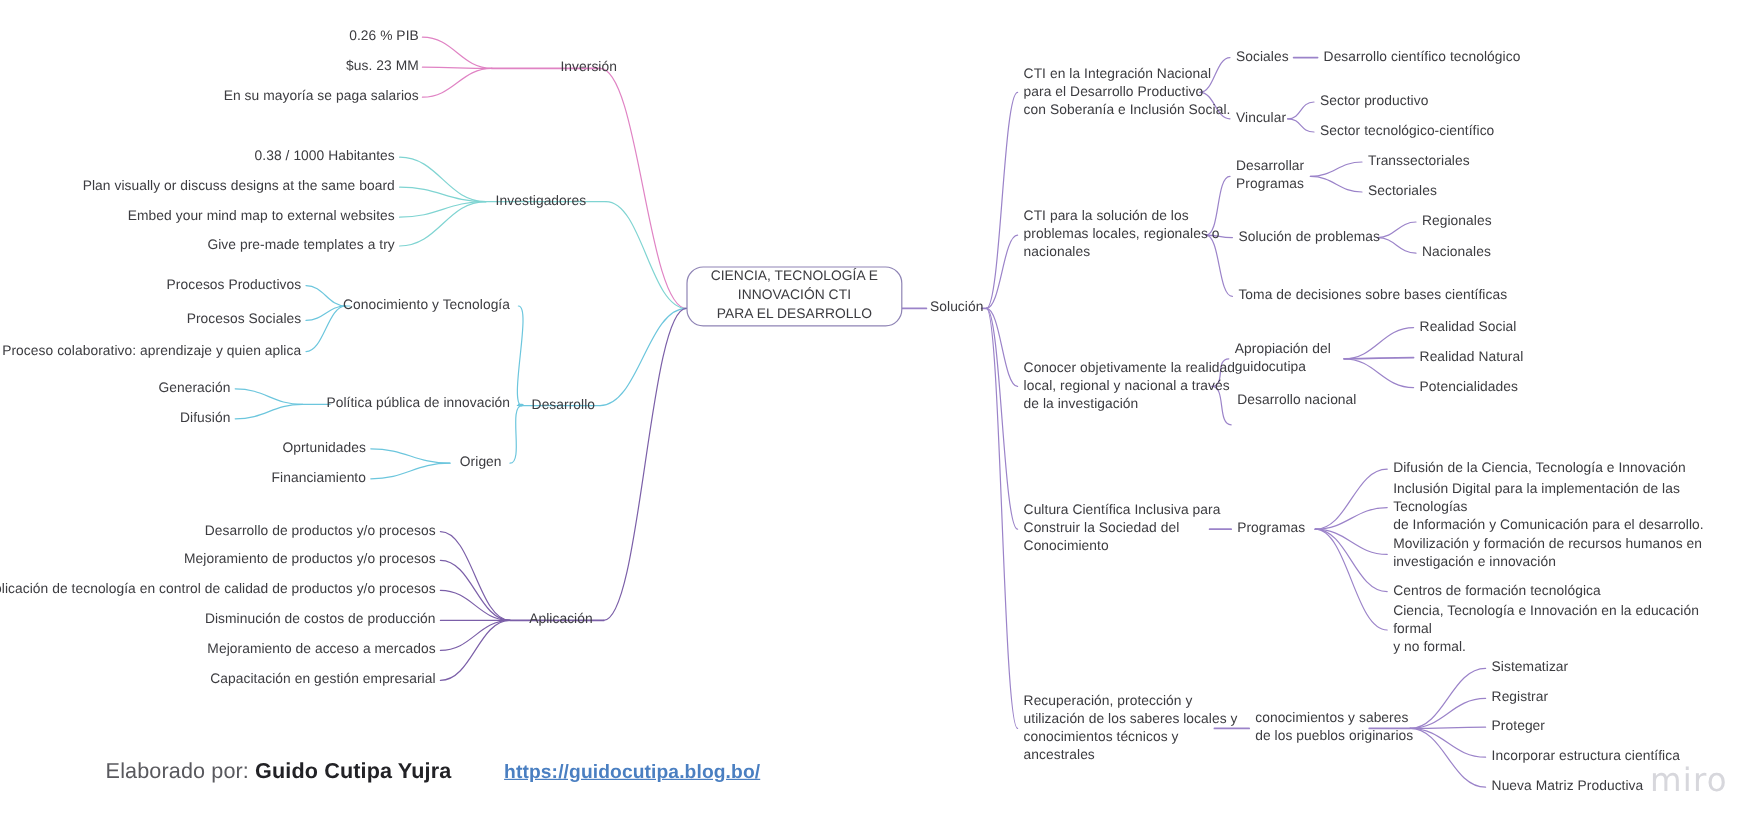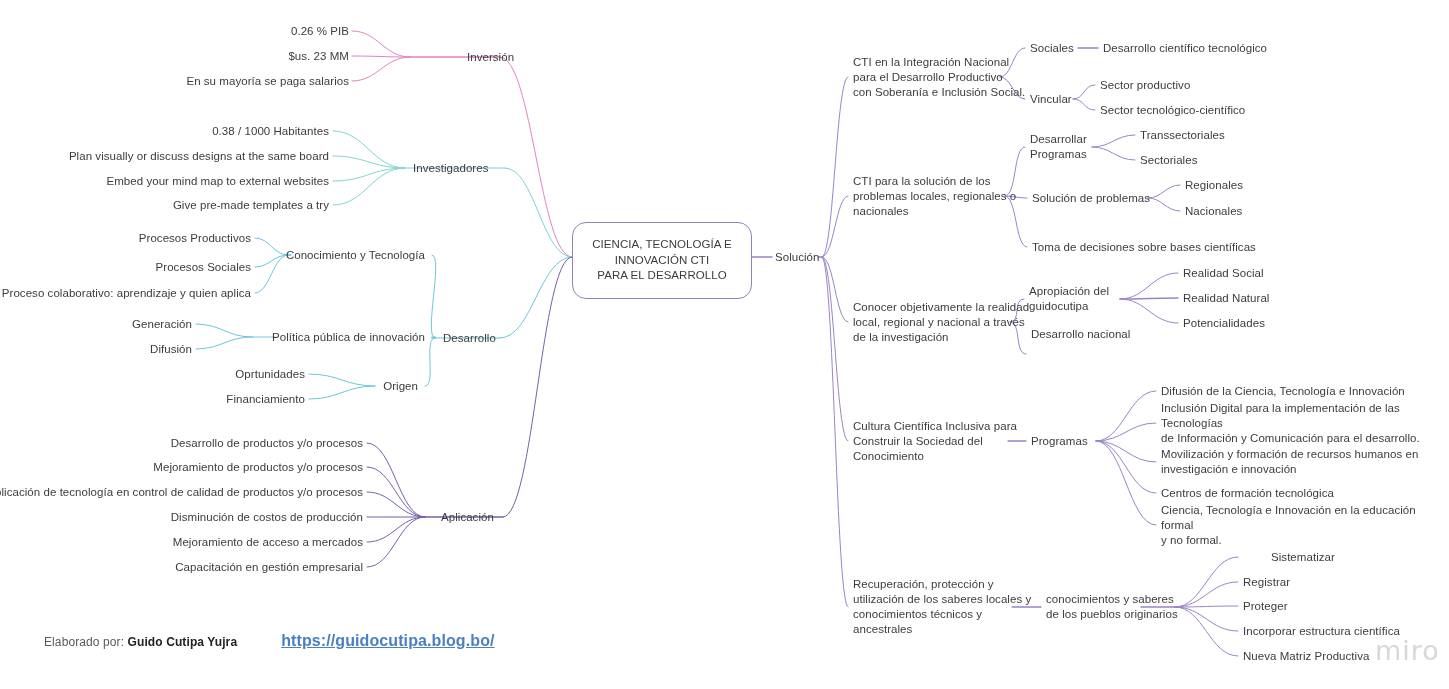--- a/index.html
+++ b/index.html
@@ -36,21 +36,21 @@
   
   .a-r  { transform: translate(-100%, -50%); text-align: right; }
   .a-l  { transform: translate(0, -50%); text-align: left; }
 
   
   #root-node {
     position: absolute;
     left: 572px;
     top: 222px;
     width: 180px;
-    height: 77px;
+    height: 50px;
     border: 1px solid #8f84b5;
     border-radius: 14px;
     background: #ffffff;
     box-sizing: border-box;
     display: flex;
     align-items: center;
     justify-content: center;
   }
   #root-node .root-label {
     font-size: 11.5px;
@@ -64,23 +64,24 @@
   
   #footer {
     position: absolute;
     left: 44px;
     top: 632px;
     display: flex;
     align-items: baseline;
     gap: 44px;
   }
   #footer .credit {
-    font-size: 12px;
+    font-size: 18px;
     color: #59595e;
     letter-spacing: 0.1px;
+    margin-left: 44px;
   }
   #footer .credit b { color: #222226; font-weight: bold; }
   #footer .blog-link {
     font-size: 16px;
     color: #4a7fc1;
     text-decoration: underline;
     font-weight: bold;
     letter-spacing: 0.1px;
     cursor: pointer;
   }
@@ -260,21 +261,21 @@
   <div class="node a-l" style="left:1161px; top:493px;">Centros de formación tecnológica</div>
   <div class="node a-l" style="left:1161px; top:525px;">Ciencia, Tecnología e Innovación en la educación formal
 y no formal.</div>
 
   <div class="node a-l" style="left:853px; top:607px;">Recuperación, protección y
 utilización de los saberes locales y
 conocimientos técnicos y
 ancestrales</div>
   <div class="node a-l" style="left:1046px; top:607px;">conocimientos y saberes
 de los pueblos originarios</div>
-  <div class="node a-l" style="left:1243px; top:557px;margin-left:28px;">Sistematizar</div>
+  <div class="node a-l" style="left:1243px; top:557px;">Sistematizar</div>
   <div class="node a-l" style="left:1243px; top:582px;">Registrar</div>
   <div class="node a-l" style="left:1243px; top:606px;">Proteger</div>
   <div class="node a-l" style="left:1243px; top:631px;">Incorporar estructura científica</div>
   <div class="node a-l" style="left:1243px; top:656px;">Nueva Matriz Productiva</div>
 
   <div id="footer">
     <div class="credit">
       <span>Elaborado por:</span>
       <b>Guido Cutipa Yujra</b>
     </div>

